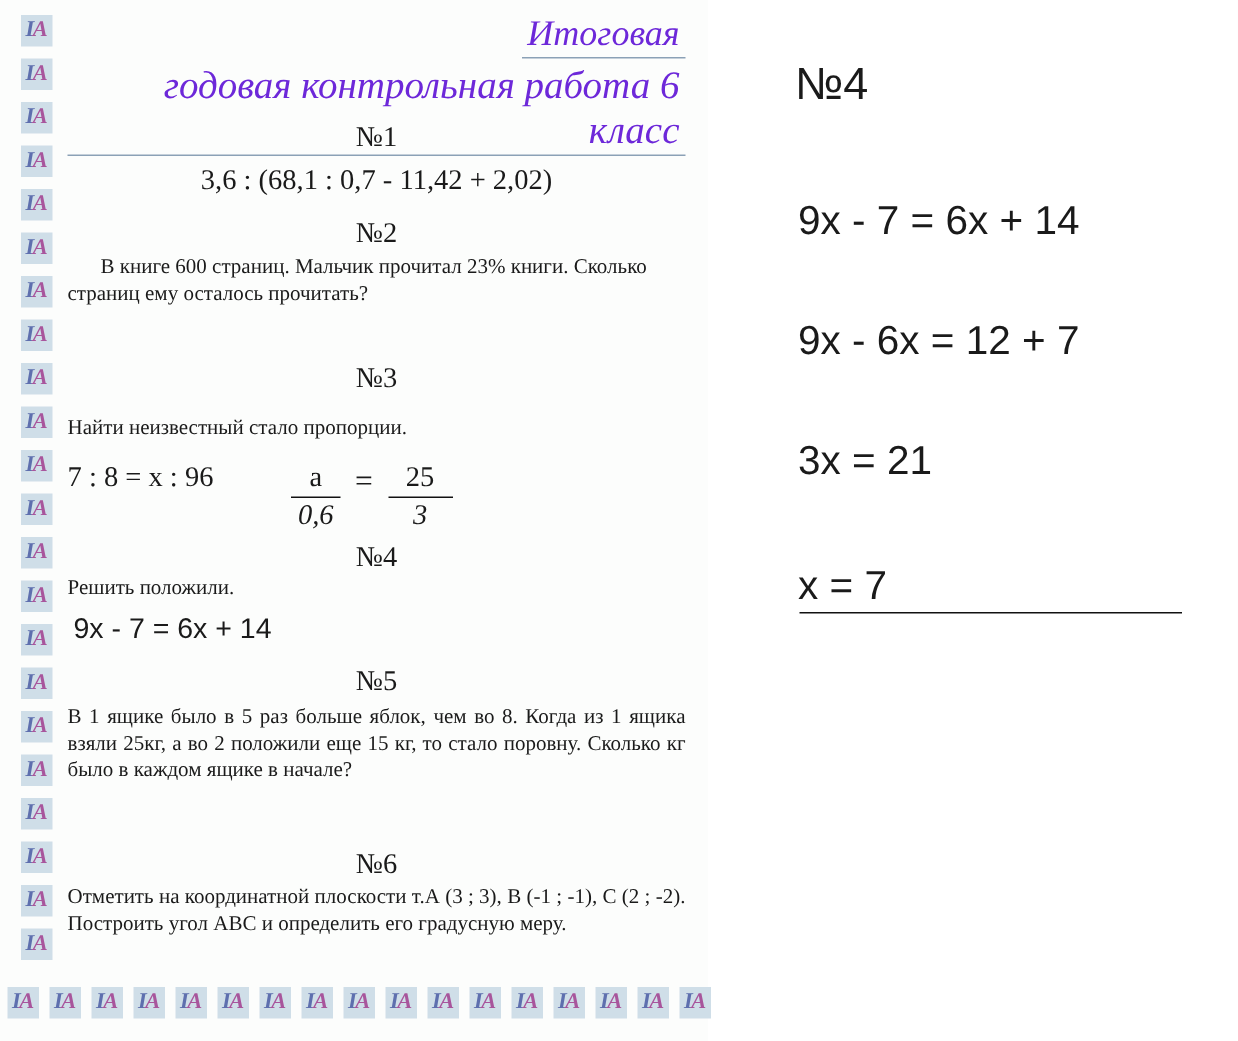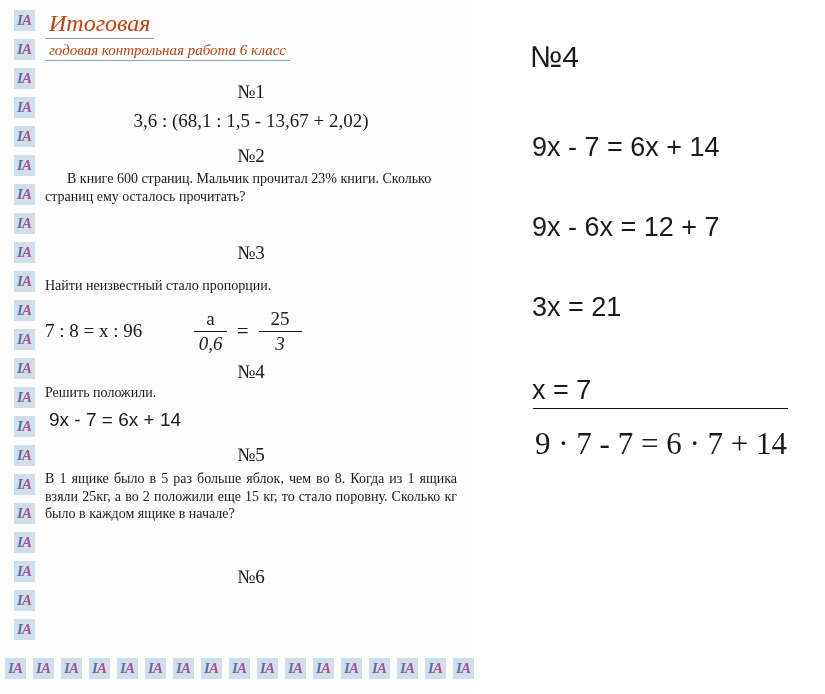--- a/index.html
+++ b/index.html
@@ -19,33 +19,33 @@
     display:flex;align-items:center;justify-content:center;
     font-family:"Liberation Serif", serif;font-style:italic;font-weight:bold;
     font-size:15px;line-height:1;user-select:none;
   }
   .tile .bar{color:#5e6fae;margin-right:-1px;}
   .tile .ch{color:#a8559c;}
 
   
   .worksheet{position:absolute;left:45px;top:0;width:412px;height:694px;}
   .ws-block{position:absolute;left:0;width:412px;}
-  .title-line{text-align:left;font-style:italic;color:#c2410c;text-decoration:underline;}
+  .title-line{text-align:right;font-style:italic;color:#6d28d9;text-decoration:underline;}
   .title-line .u{display:inline-block;border-bottom:1.5px solid #8ba1b6;padding:0 4px 1px 4px;}
   .t1{top:10px;font-size:24px;}
-  .t2{top:42px;font-size:15px;}
+  .t2{top:42px;font-size:26px;}
   .ws-num{text-align:center;font-size:19px;}
   .ws-center{text-align:center;font-size:19px;}
   .ws-text{font-size:14px;line-height:1.26;text-align:left;}
   .just{text-align:justify;}
   .indent{text-indent:22px;}
   .sans-eq{font-family:"Liberation Sans", sans-serif;font-size:19px;}
 
   
-  .prop-row{display:flex;align-items:center;font-size:19px;}
+  .prop-row{display:flex;font-size:19px;}
   .prop-left{margin-right:52px;}
   .frac{display:inline-flex;flex-direction:column;align-items:center;line-height:1.15;}
   .frac .num{border-bottom:1.8px solid #111;padding:0 12px 1px 12px;}
   .frac .den{padding-top:1px;font-style:italic;}
   .frac-eq{margin:0 10px;font-size:21px;}
 
   
   .solution{position:absolute;left:528px;top:0;width:290px;height:694px;
     font-family:"Liberation Sans", sans-serif;}
   .sol-line{position:absolute;left:4px;white-space:nowrap;}
@@ -224,21 +224,21 @@
       <span class="bar">І</span>
       <span class="ch">А</span>
     </div>
   </div>
 
 <div class="worksheet">
   <div class="ws-block title-line t1"><span class="u">Итоговая</span></div>
   <div class="ws-block title-line t2"><span class="u">годовая контрольная работа 6 класс</span></div>
 
   <div class="ws-block ws-num" style="top:81px">№1</div>
-  <div class="ws-block ws-center" style="top:110px">3,6 : (68,1 : 1,5 - 13,67 + 2,02)</div>
+  <div class="ws-block ws-center" style="top:110px">3,6 : (68,1 : 0,7 - 11,42 + 2,02)</div>
 
   <div class="ws-block ws-num" style="top:145px">№2</div>
   <div class="ws-block ws-text indent" style="top:170px;width:408px">В книге 600 страниц. Мальчик прочитал 23% книги. Сколько страниц ему осталось прочитать?</div>
 
   <div class="ws-block ws-num" style="top:242px">№3</div>
   <div class="ws-block ws-text" style="top:277px">Найти неизвестный стало пропорции.</div>
   <div class="ws-block prop-row" style="top:308px">
     <span class="prop-left">7 : 8 = x : 96</span>
     <span class="frac">
       <span class="num">а</span>
@@ -252,23 +252,23 @@
   </div>
 
   <div class="ws-block ws-num" style="top:361px">№4</div>
   <div class="ws-block ws-text" style="top:384px">Решить положили.</div>
   <div class="ws-block sans-eq" style="top:409px;left:4px">9x - 7 = 6x + 14</div>
 
   <div class="ws-block ws-num" style="top:444px">№5</div>
   <div class="ws-block ws-text just" style="top:470px">В 1 ящике было в 5 раз больше яблок, чем во 8. Когда из 1 ящика взяли 25кг, а во 2 положили еще 15 кг, то стало поровну. Сколько кг было в каждом ящике в начале?</div>
 
   <div class="ws-block ws-num" style="top:566px">№6</div>
+  <div class="ws-block ws-text just" style="top:590px">Отметить на координатной плоскости т.А (3 ; 3), В (-1 ; -1), С (2 ; -2). Построить угол АВС и определить его градусную меру.</div>
 </div>
 
 <div class="solution">
   <div class="sol-line sol-num">№4</div>
   <div class="sol-line s1">9x - 7 = 6x + 14</div>
   <div class="sol-line s2">9x - 6x = 12 + 7</div>
   <div class="sol-line s3">3x = 21</div>
   <div class="sol-line s4">x = 7</div>
   <div class="sol-rule"></div>
-  <div class="sol-line sol-check">9 · 7 - 7 = 6 · 7 + 14</div>
 </div>
 
 </body></html>

